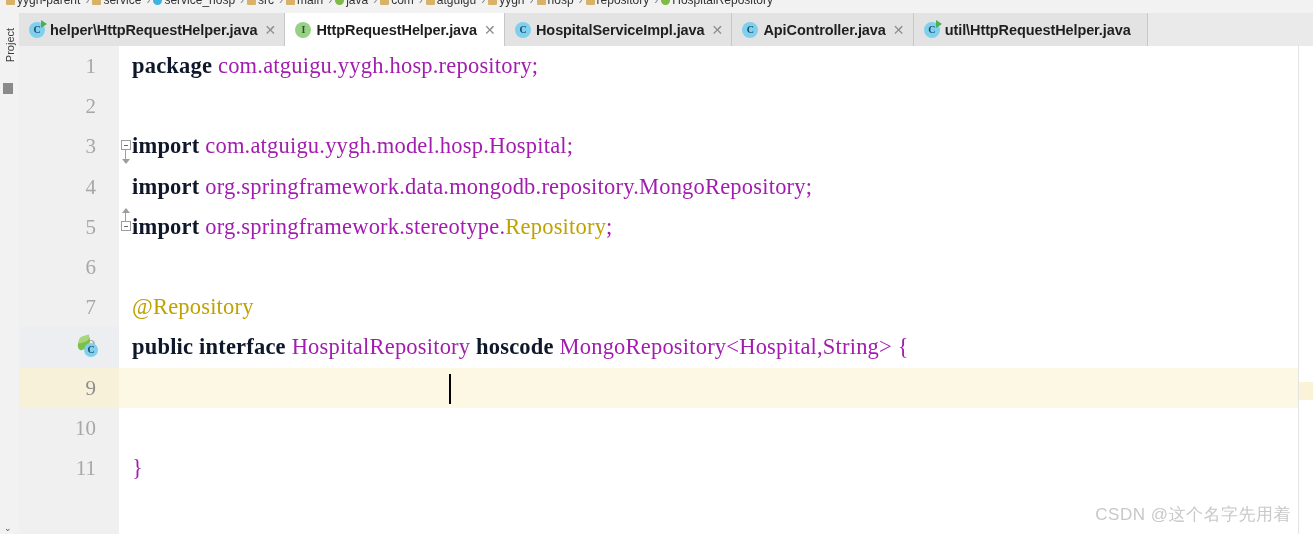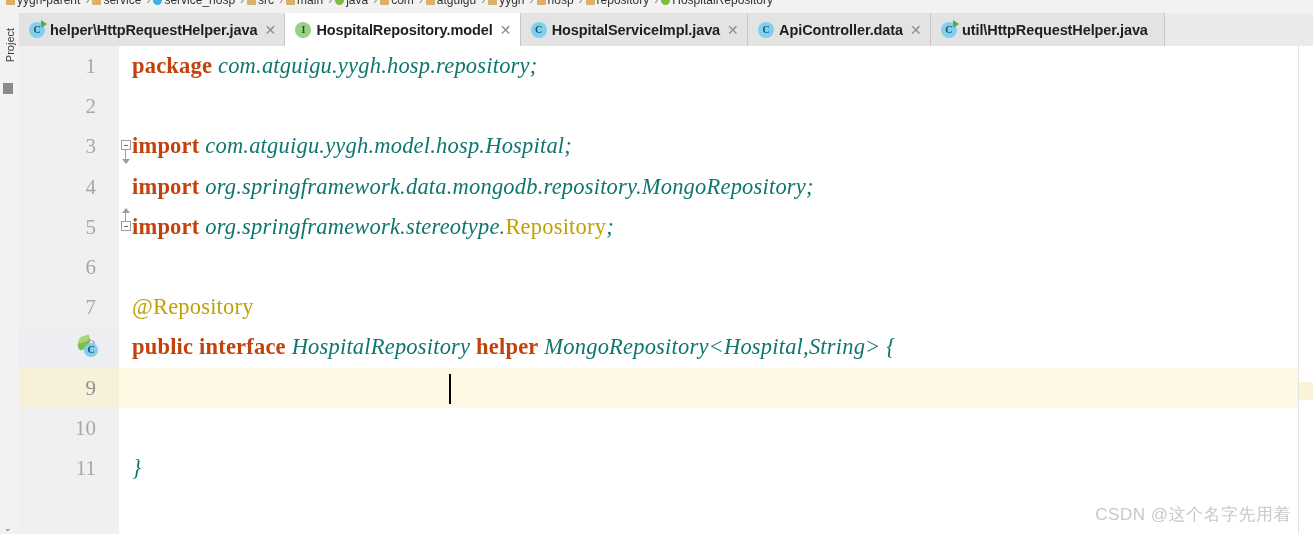--- a/index.html
+++ b/index.html
@@ -254,24 +254,24 @@
     left: 113px;
     top: 0;
     font-family: "Liberation Serif", serif;
     font-size: 22.5px;
     color: #1b1b1b;
     white-space: pre;
     letter-spacing: 0.2px;
     z-index: 2;
   }
 
-  .kw   { color: #c2410c; font-weight: bold; }
+  .kw   { color: #0f172a; font-weight: bold; }
   .anno { color: #bfa100; }
   .cmt  { color: #808080; font-style: italic; }
-  .plain{ color: #0f766e; font-style: italic; }
+  .plain{ color: #a21caf; }
   .squig {
     text-decoration: underline;
     text-decoration-style: wavy;
     text-decoration-color: #9aa7c8;
     text-decoration-thickness: 1px;
     text-underline-offset: 3px;
   }
 
   
   .fold {
@@ -435,37 +435,37 @@
         <span class="runarrow"></span>
       </span>
       <span class="tab-label">helper\HttpRequestHelper.java</span>
       <span class="tab-close">✕</span>
     </div>
 
     <div class="tab active">
       <span class="ficon iface">
         <span class="disc">I</span>
       </span>
-      <span class="tab-label">HospitalRepository.model</span>
+      <span class="tab-label">HttpRequestHelper.java</span>
       <span class="tab-close">✕</span>
     </div>
 
     <div class="tab">
       <span class="ficon">
         <span class="disc">C</span>
       </span>
       <span class="tab-label">HospitalServiceImpl.java</span>
       <span class="tab-close">✕</span>
     </div>
 
     <div class="tab">
       <span class="ficon">
         <span class="disc">C</span>
       </span>
-      <span class="tab-label">ApiController.data</span>
+      <span class="tab-label">ApiController.java</span>
       <span class="tab-close">✕</span>
     </div>
 
     <div class="tab notab-close">
       <span class="ficon">
         <span class="disc">C</span>
         <span class="runarrow"></span>
       </span>
       <span class="tab-label">util\HttpRequestHelper.java</span>
 
@@ -520,21 +520,21 @@
         <span class="lnum">7</span>
         <span class="code"><span class="anno">@Repository</span></span>
       </div>
 
       <div class="line prev-of-current">
         <span class="gut-bg"></span>
         <span class="lnum">8</span>
         <span class="impl-icon" style="top:9px;">
           <span class="leaf"></span><span class="leaf2"></span><span class="cbadge">C</span>
         </span>
-        <span class="code"><span class="kw">public</span><span class="plain"> </span><span class="kw">interface</span><span class="plain"> HospitalRepository </span><span class="kw">helper</span><span class="plain"> MongoRepository&lt;Hospital,String&gt; {</span></span>
+        <span class="code"><span class="kw">public</span><span class="plain"> </span><span class="kw">interface</span><span class="plain"> HospitalRepository </span><span class="kw">hoscode</span><span class="plain"> MongoRepository&lt;Hospital,String&gt; {</span></span>
       </div>
 
       <div class="line current">
         <span class="ln-bg"></span>
         <span class="gut-bg"></span>
         <span class="lnum">9</span>
         <span class="caret" style="left:430px; top:6px; height:30px;"></span>
       </div>
 
       <div class="line">

